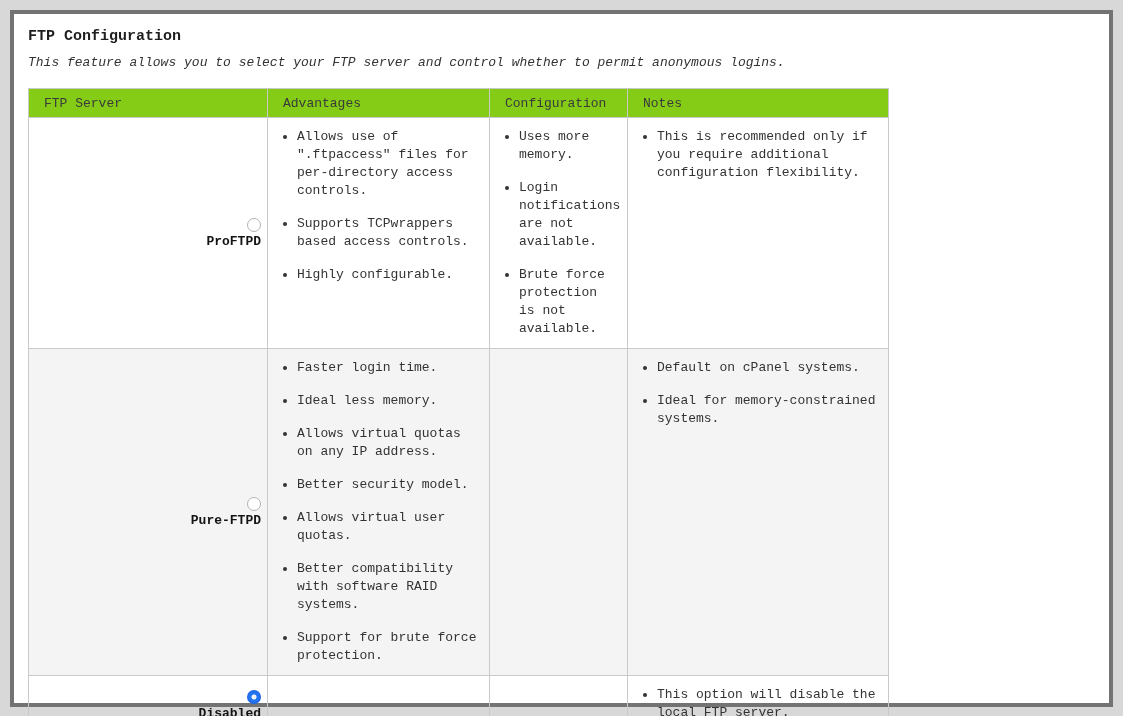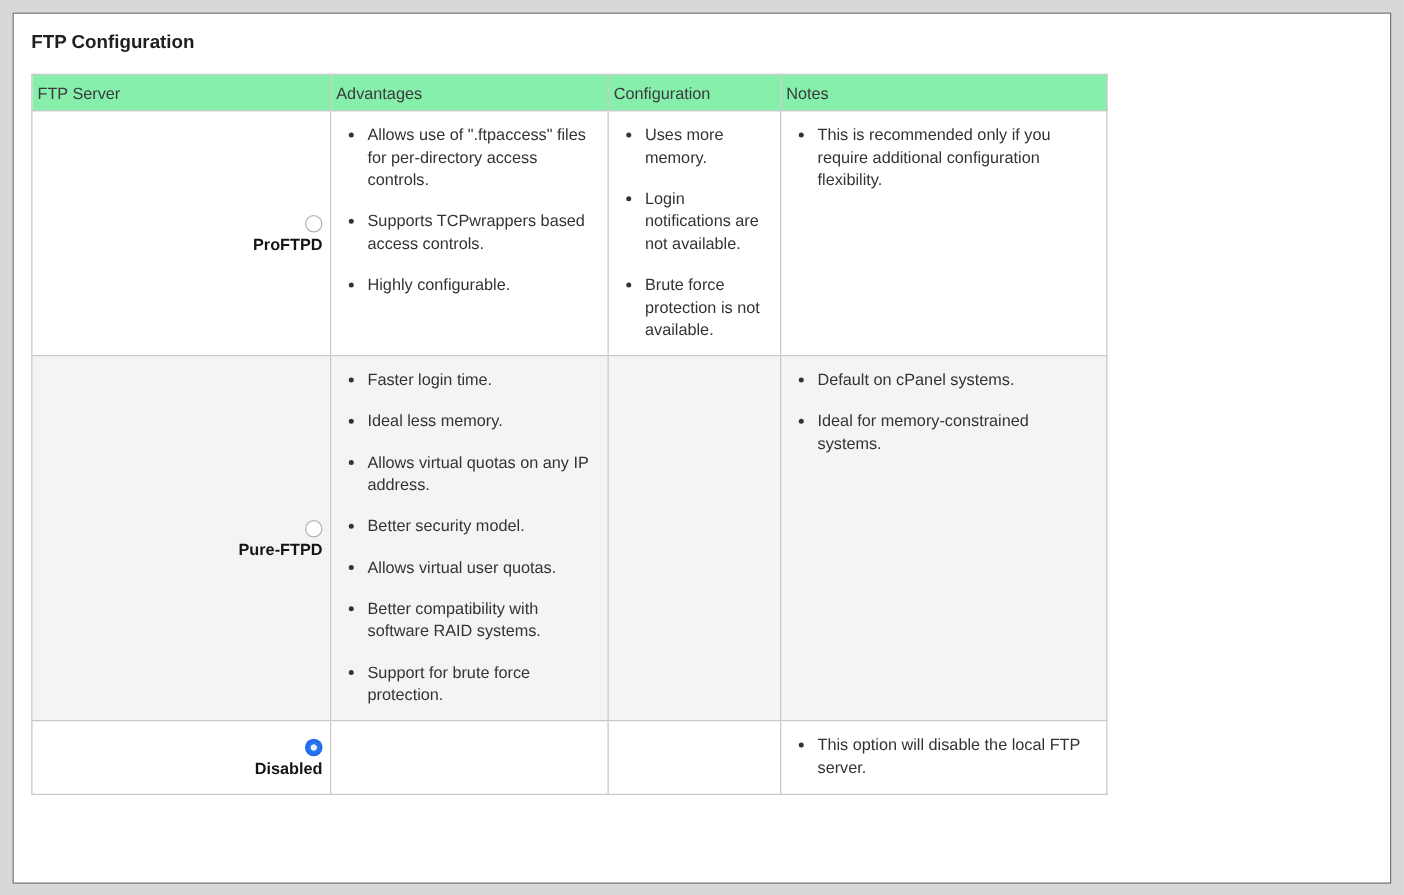--- a/index.html
+++ b/index.html
@@ -12,22 +12,23 @@
     font-family: "Liberation Sans", "DejaVu Sans", sans-serif;
     overflow: hidden;
   }
   .panel {
     position: absolute;
     left: 10px;
     top: 10px;
     width: 1103px;
     height: 697px;
     background: #ffffff;
-    border: 1px solid #737373;
+    border: 4px solid #737373;
     padding: 6px 14px 0 14px;
+    font-family: Liberation Mono, monospace;
   }
   h1.page-title {
     font-size: 15px;
     font-weight: bold;
     color: #1f1f1f;
     margin: 8px 0 0 0;
     line-height: 18px;
   }
   p.page-desc {
     font-size: 13px;
@@ -46,26 +47,26 @@
     border-collapse: collapse;
     table-layout: fixed;
     width: 860px;
     margin-top: 16px;
   }
   .col-server  { width: 239px; }
   .col-adv     { width: 222px; }
   .col-dis     { width: 138px; }
   .col-notes   { width: 261px; }
   .ftp-table th {
-    background: #86efac;
+    background: #84cc16;
     font-weight: normal;
     font-size: 13px;
     color: #3a3a3a;
     text-align: left;
-    padding: 6px 4px;
+    padding: 6px 15px;
     border: 1px solid #c9c9c9;
     height: 29px;
   }
   .ftp-table td {
     border: 1px solid #c9c9c9;
     font-size: 13px;
     color: #333333;
     vertical-align: top;
     padding: 10px 10px 10px 12px;
   }
@@ -108,20 +109,21 @@
     color: #141414;
     margin-top: 2px;
     cursor: pointer;
   }
 </style>
 </head>
 <body>
 
 <div class="panel">
   <h1 class="page-title">FTP Configuration</h1>
+  <p class="page-desc">This feature allows you to select your FTP server and control whether to permit anonymous logins.</p>
 
   <table class="ftp-table">
     <colgroup>
       <col class="col-server">
         <col class="col-adv">
         <col class="col-dis">
         <col class="col-notes">
     </colgroup>
     <thead>
       <tr>

